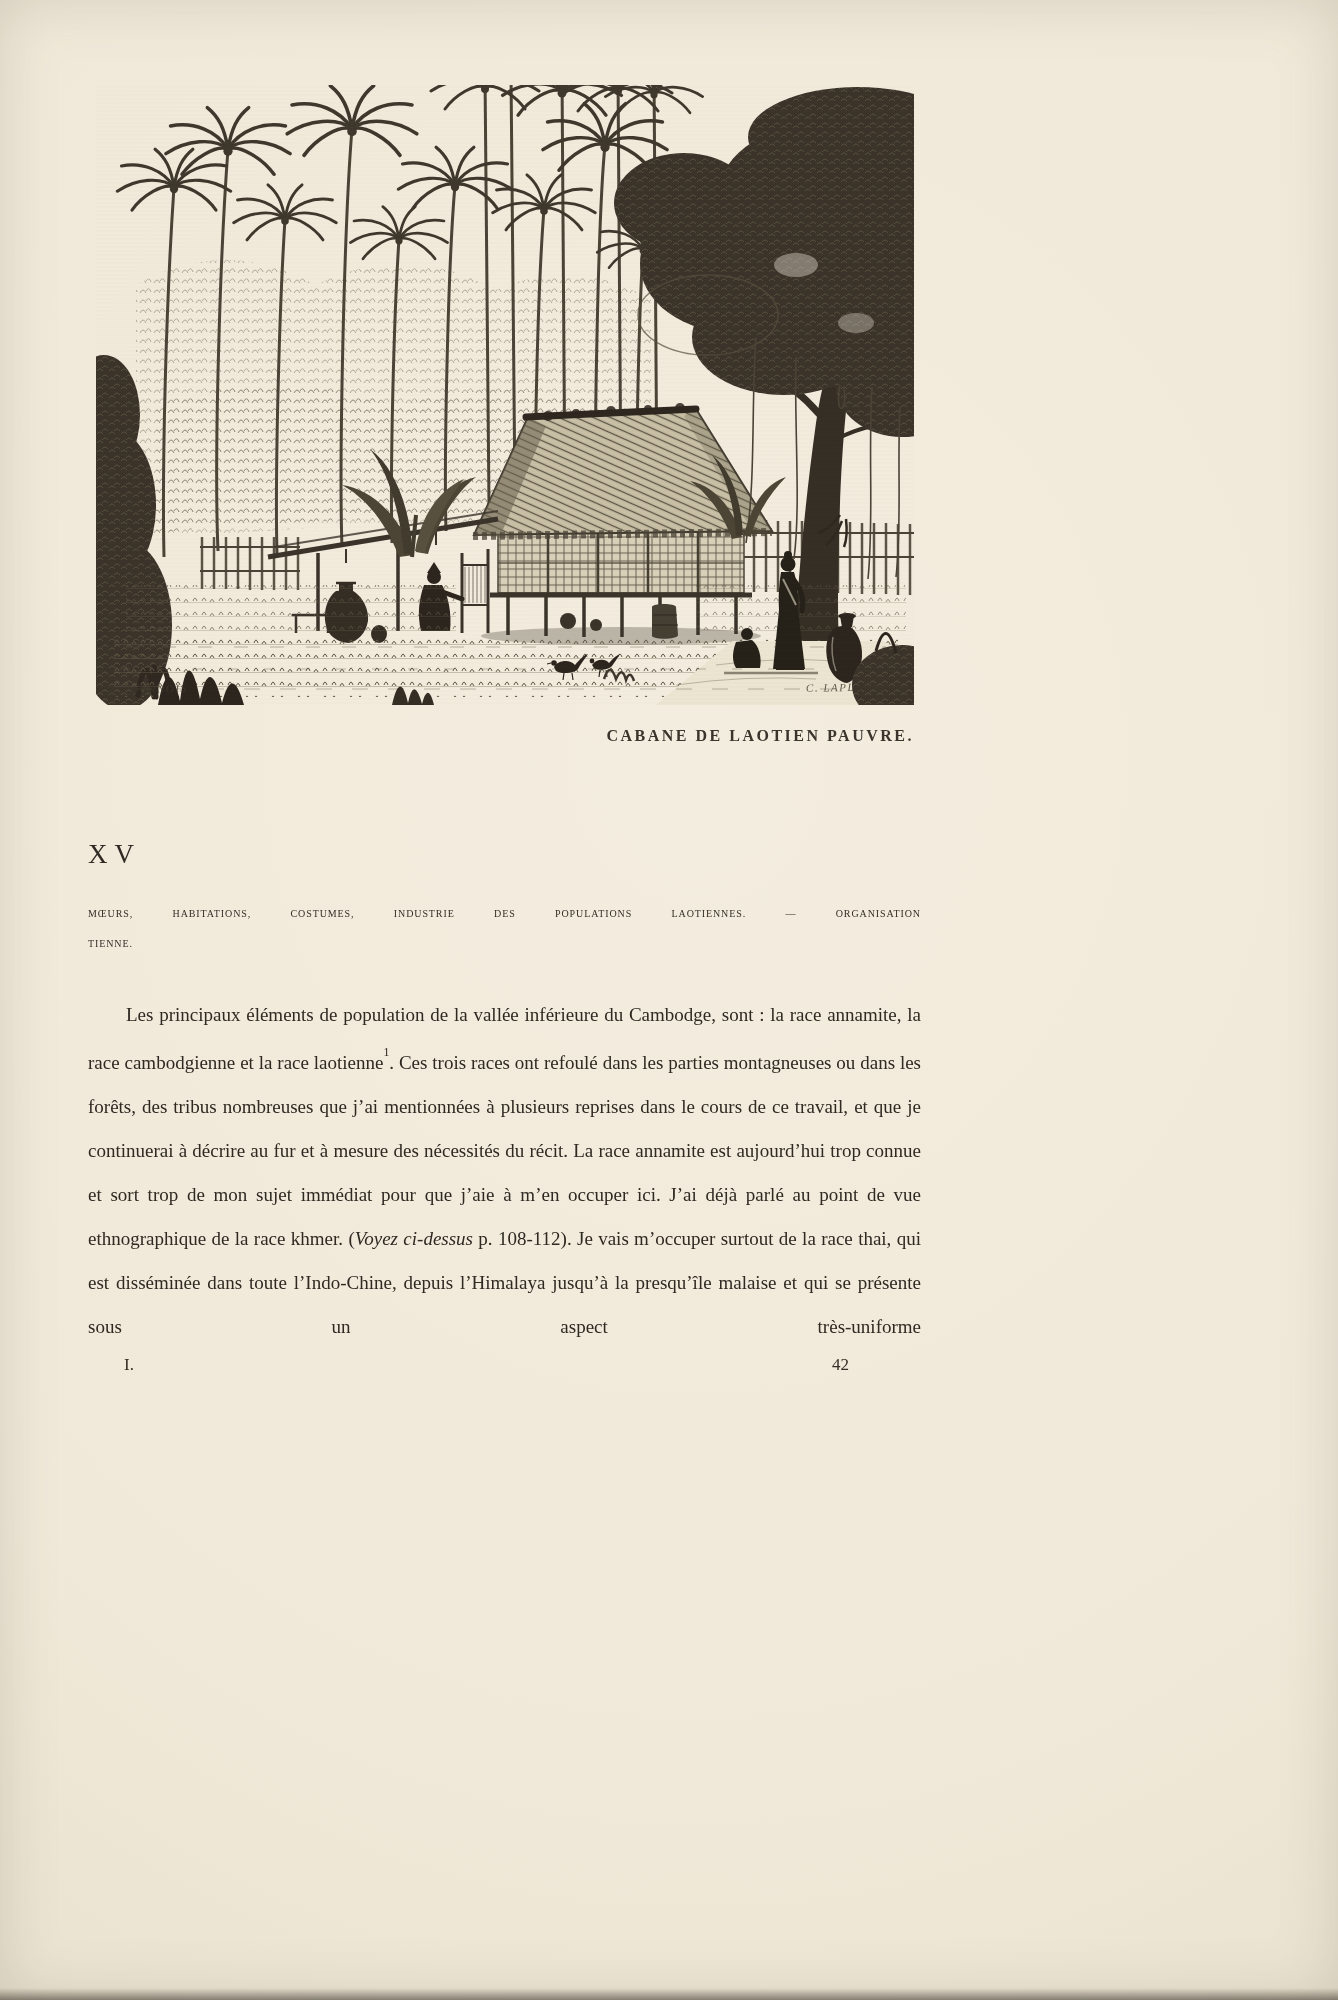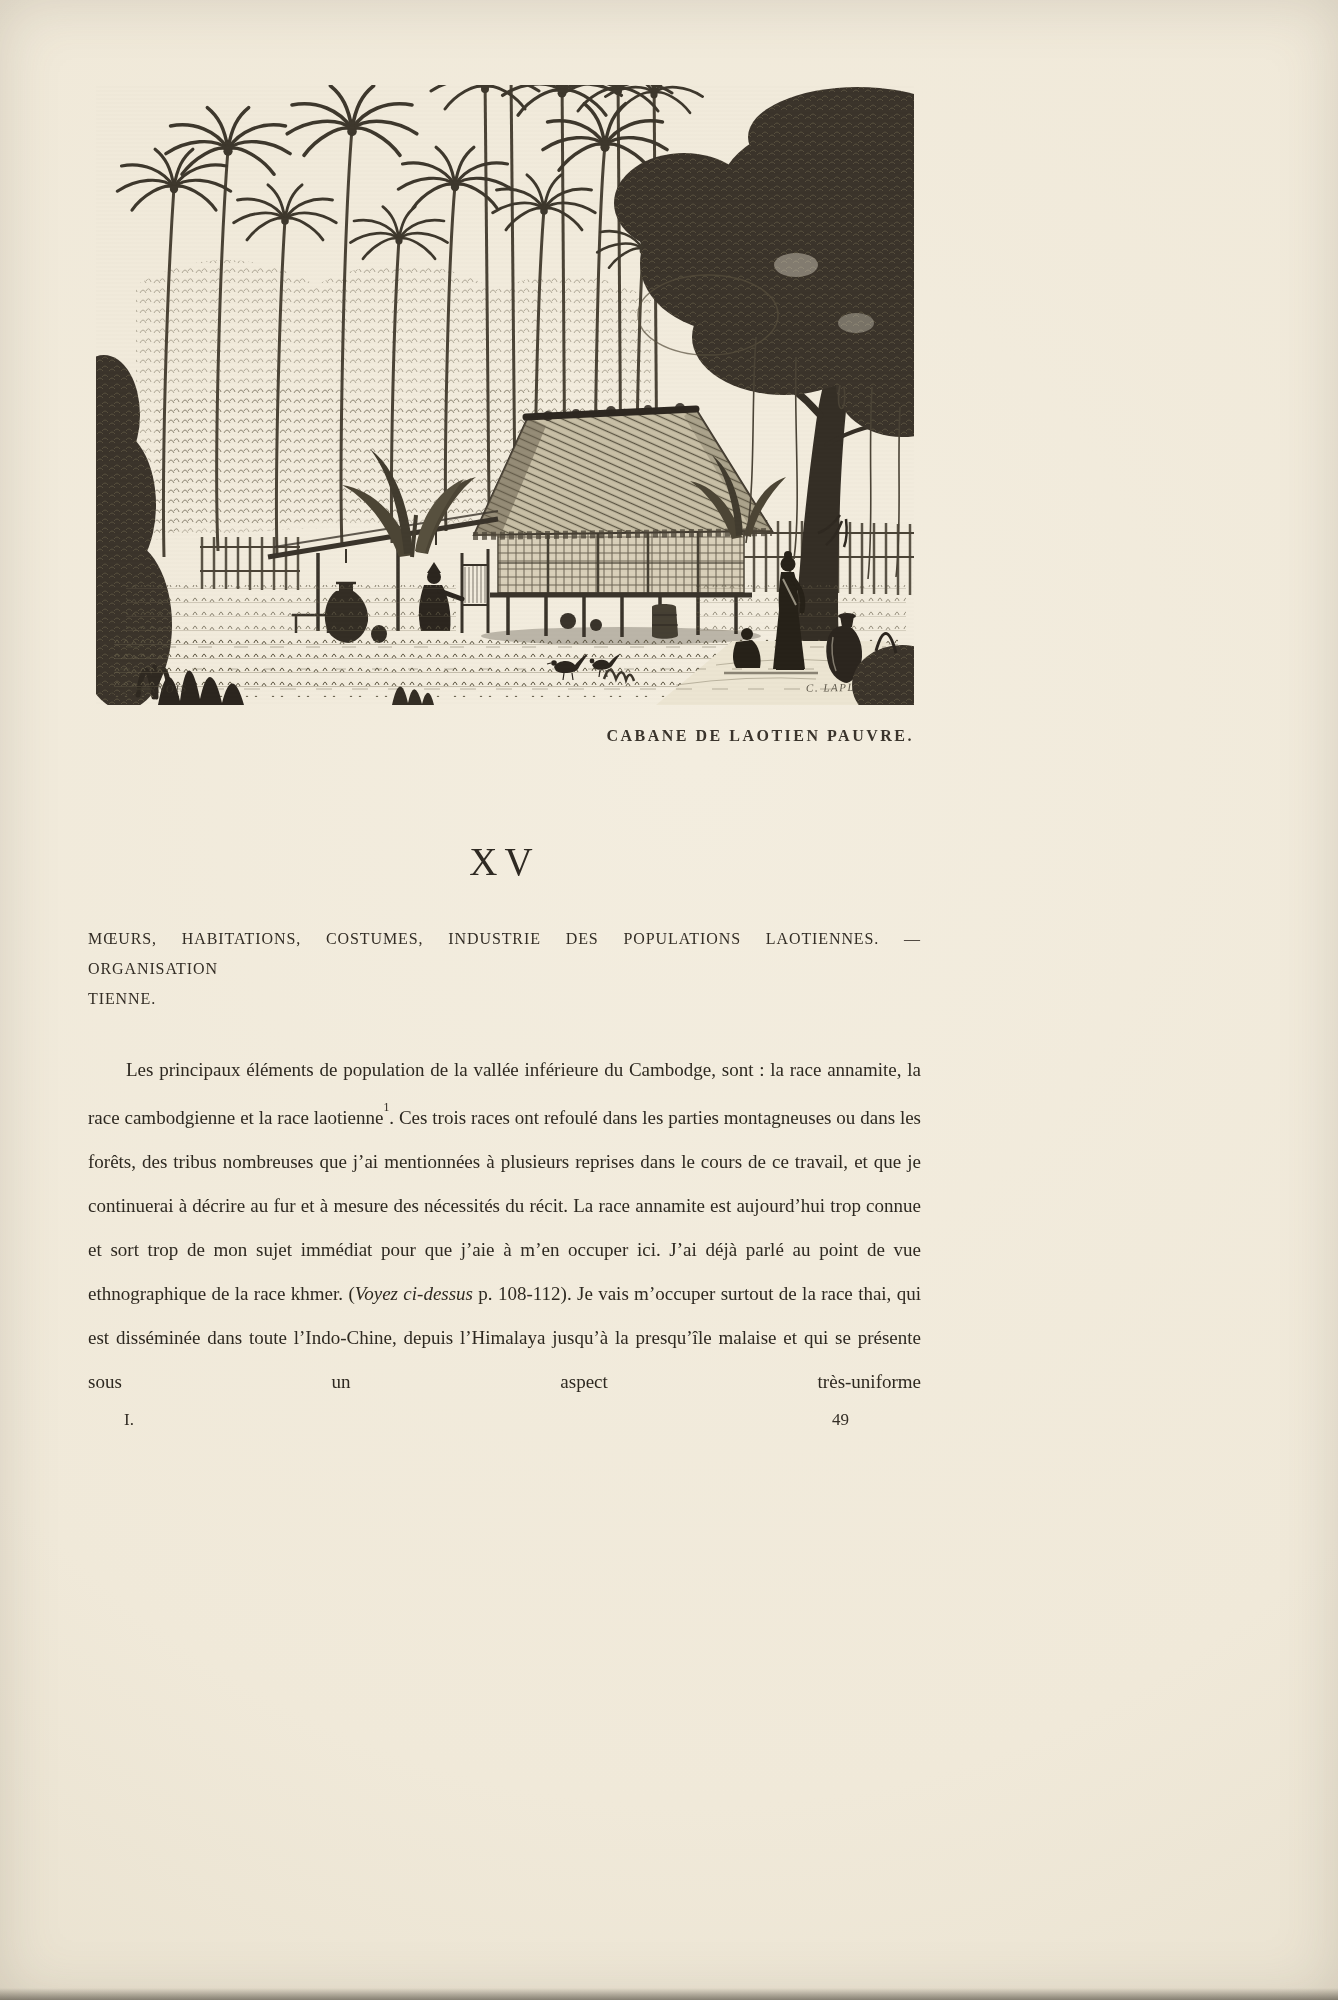--- a/index.html
+++ b/index.html
@@ -32,27 +32,27 @@
     font-family:"Liberation Serif","DejaVu Serif",serif;
   }
   .sig-left{left:14px;bottom:10px;transform:rotate(-2deg);}
   .sig-right{right:26px;bottom:12px;transform:rotate(-1deg);}
   figcaption.caption{
     margin-top:22px;text-align:right;
     font-size:16px;font-weight:700;letter-spacing:2.5px;
     color:#3a342c;
   }
   h1.chapter-number{
-    margin:94px 0 0 0;text-align:center;
-    font-size:39px;font-weight:400;letter-spacing:7px;
+    margin:94px 0 0 0;text-align:left;
+    font-size:27px;font-weight:400;letter-spacing:7px;
     color:#2f2a23;
   }
   .chapter-summary{
-    margin-top:40px;
-    font-size:16px;line-height:30px;letter-spacing:.9px;
+    margin-top:29px;
+    font-size:10px;line-height:30px;letter-spacing:.9px;
     word-spacing:4px;color:#332d25;
   }
   .summary-line.jl{text-align:justify;text-align-last:justify;}
   p.body-text{
     margin:34px 0 0 0;
     font-size:19px;line-height:44px;
     text-align:justify;text-align-last:justify;
     text-indent:38px;color:#2e2921;
   }
   p.body-text i{font-style:italic;}
@@ -318,18 +318,18 @@
     <div class="chapter-summary">
       <div class="summary-line jl">MŒURS, HABITATIONS, COSTUMES, INDUSTRIE DES POPULATIONS LAOTIENNES. — ORGANISATION</div>
       <div class="summary-line">TIENNE.</div>
     </div>
 
     <p class="body-text"><span>Les principaux éléments de population de la vallée inférieure du Cambodge, sont : la race annamite, la race cambodgienne et la race laotienne</span><sup class="fnref">1</sup><span>. Ces trois races ont refoulé dans les parties montagneuses ou dans les forêts, des tribus nombreuses que j’ai mentionnées à plusieurs reprises dans le cours de ce travail, et que je continuerai à décrire au fur et à mesure des nécessités du récit. La race annamite est aujourd’hui trop connue et sort trop de mon sujet immédiat pour que j’aie à m’en occuper ici. J’ai déjà parlé au point de vue ethnographique de la race khmer. (</span><i>Voyez ci-dessus</i><span> p. 108-112). Je vais m’occuper surtout de la race thai, qui est disséminée dans toute l’Indo-Chine, depuis l’Himalaya jusqu’à la presqu’île malaise et qui se présente sous un aspect très-uniforme</span></p>
 
 
     <div class="footer-row">
       <span>I.</span>
-      <span>49</span>
+      <span>42</span>
     </div>
 
   </div>
   <div class="page-edge-bottom"></div>
 </div>
 
 </body></html>

